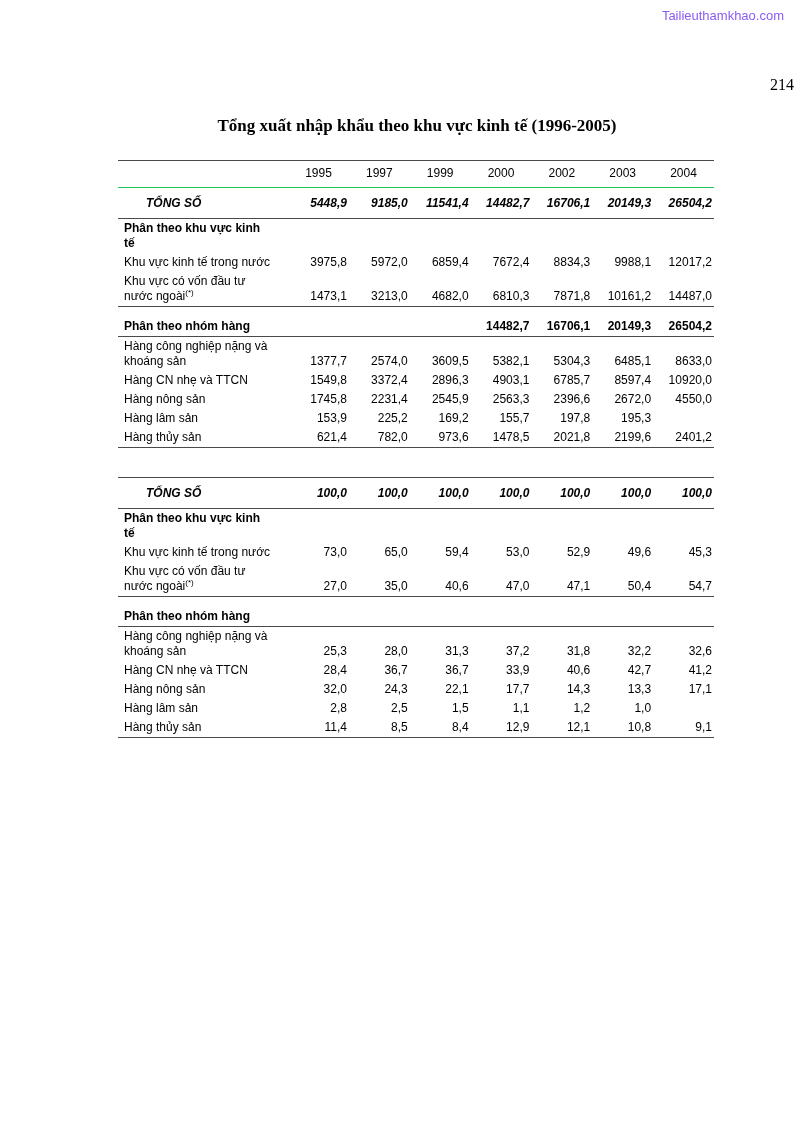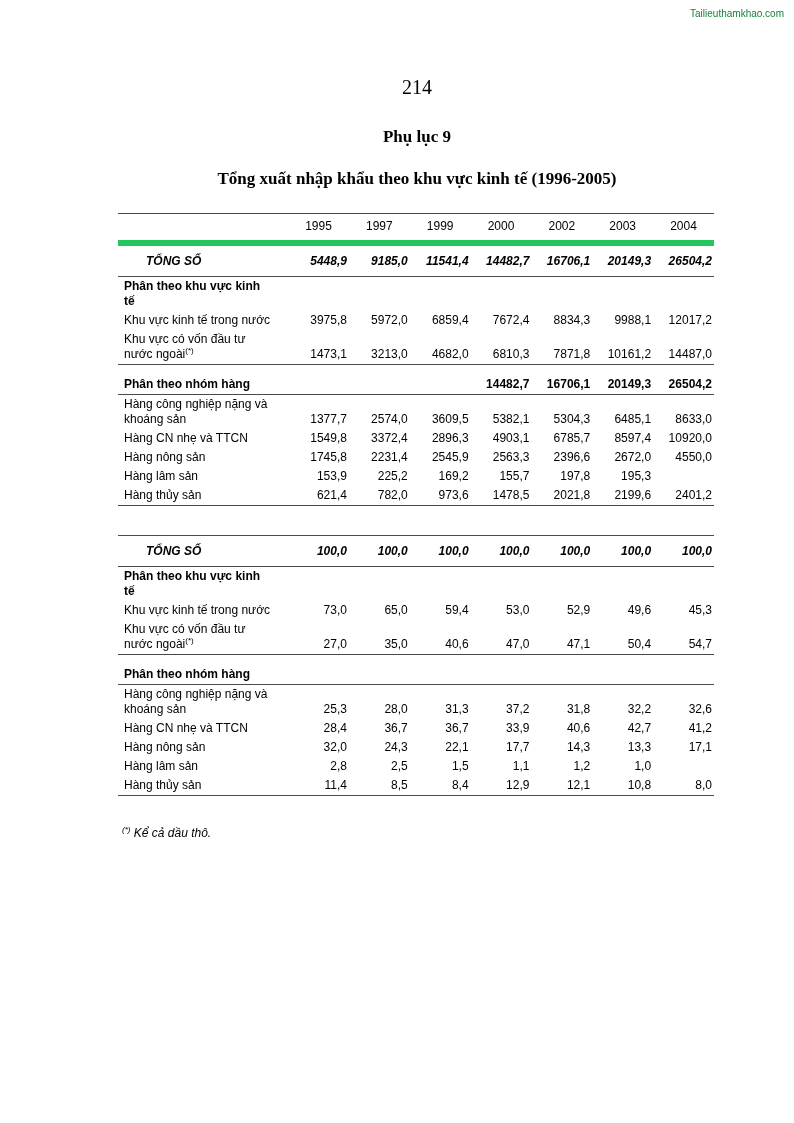--- a/index.html
+++ b/index.html
@@ -9,29 +9,29 @@
     min-height: 1123px;
     margin: 0 auto;
     position: relative;
     font-family: "Liberation Sans", sans-serif;
     color: #000;
   }
   .watermark {
     position: absolute;
     top: 8px;
     right: 10px;
-    font-size: 10px;
-    color: #15803d;
+    font-size: 13px;
+    color: #8b5cf6;
     font-family: "Liberation Sans", sans-serif;
   }
   .content { padding-top: 76px; padding-left: 40px; }
   .page-number {
-    text-align: center;
+    text-align: right;
     font-family: "Liberation Serif", serif;
-    font-size: 20px;
+    font-size: 16px;
   }
   .heading {
     margin-top: 28px;
     text-align: center;
     font-family: "Liberation Serif", serif;
     font-size: 17px;
     font-weight: bold;
   }
   .doc-title {
     margin-top: 22px;
@@ -53,21 +53,21 @@
     line-height: 1.25;
   }
   col.c-label { width: 170px; }
   col.c-num { width: 60.8px; }
   th, td { vertical-align: bottom; }
   thead th {
     font-weight: normal;
     text-align: center;
     padding: 5px 0 6px 0;
     border-top: 1px solid #4a4a4a;
-    border-bottom: 6px solid #22c55e;
+    border-bottom: 1px solid #22c55e;
   }
   td.label {
     text-align: left;
     padding: 2px 18px 2px 6px;
   }
   td.num {
     text-align: right;
     padding: 2px 2px 2px 0;
   }
   tr.row-total td {
@@ -92,21 +92,20 @@
     font-family: "Liberation Sans", sans-serif;
   }
 </style>
 </head>
 <body>
 
 <div class="watermark">Tailieuthamkhao.com</div>
 
 <div class="content">
   <div class="page-number">214</div>
-  <div class="heading">Phụ lục 9</div>
   <div class="doc-title">Tổng xuất nhập khẩu theo khu vực kinh tế (1996-2005)</div>
 
   <div class="table-wrap">
     <table>
       <colgroup>
         <col class="c-label">
         <col class="c-num">
           <col class="c-num">
           <col class="c-num">
           <col class="c-num">
@@ -321,20 +320,19 @@
             <td class="num"></td>
           </tr>
           <tr class="row-data rule-below">
             <td class="label">Hàng thủy sản</td>
             <td class="num">11,4</td>
             <td class="num">8,5</td>
             <td class="num">8,4</td>
             <td class="num">12,9</td>
             <td class="num">12,1</td>
             <td class="num">10,8</td>
-            <td class="num">8,0</td>
+            <td class="num">9,1</td>
           </tr>
         </tbody>
     </table>
   </div>
 
-  <div class="footnote"><sup>(*)</sup> Kể cả dầu thô.</div>
 </div>
 
 </body></html>

